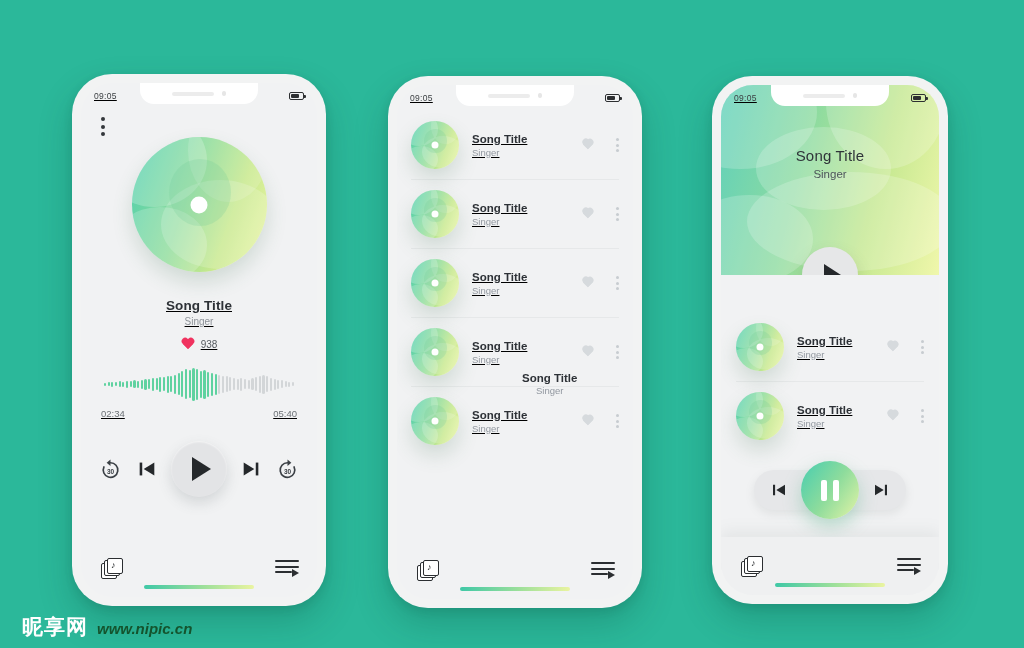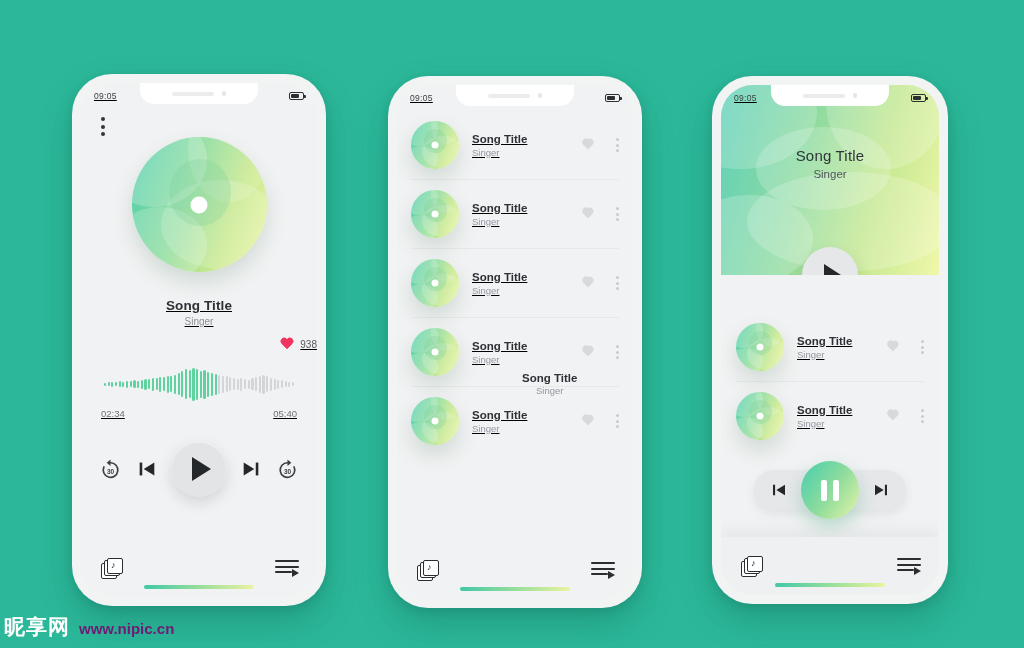--- a/index.html
+++ b/index.html
@@ -74,21 +74,21 @@
   
   .s1-body{position:relative;height:calc(100% - 26px);display:flex;flex-direction:column;}
   .kebab{position:absolute;left:20px;top:8px;display:flex;flex-direction:column;gap:3.5px;cursor:pointer;}
   .kebab span{width:4px;height:4px;border-radius:50%;background:#33373b;}
   .s1-disc-wrap{display:flex;justify-content:center;margin-top:28px;}
   .s1-disc{width:135px;height:135px;}
   .s1-disc .hole{width:17px;height:17px;}
   .track-meta{text-align:center;margin-top:26px;}
   .track-title{font-size:13.5px;font-weight:700;color:#2d3136;letter-spacing:.1px;}
   .track-artist{font-size:10px;color:#8d9298;margin-top:3px;}
-  .likes{display:flex;align-items:center;justify-content:flex-end;gap:6px;margin-top:11px;}
+  .likes{display:flex;align-items:center;justify-content:center;gap:6px;margin-top:11px;}
   .heart{width:14px;height:13px;position:relative;}
   .heart:before,.heart:after{
     content:"";position:absolute;top:0;width:7px;height:11px;
     background:#f0335f;border-radius:7px 7px 0 0;
   }
   .heart:before{left:7px;transform:rotate(-45deg);transform-origin:0 100%;}
   .heart:after{left:0;transform:rotate(45deg);transform-origin:100% 100%;}
   .like-count{font-size:10px;color:#53585d;}
 
   .waveform{display:flex;align-items:center;justify-content:center;gap:1.6px;height:34px;margin:16px 22px 0;}
@@ -210,26 +210,26 @@
   .pausebtn{
     position:absolute;left:50%;top:50%;transform:translate(-50%,-50%);
     width:58px;height:58px;border-radius:50%;
     background:linear-gradient(125deg,#46cdb0 0%,#8edc9c 52%,#e4f4a6 100%);
     display:flex;align-items:center;justify-content:center;gap:6px;
     box-shadow:0 8px 18px rgba(90,180,140,.38);
   }
   .pausebtn i{display:block;width:6px;height:21px;background:#fff;border-radius:2px;}
 
   
-  .wm{position:absolute;left:4px;bottom:10px;display:flex;align-items:flex-end;gap:9px;z-index:40;}
+  .wm{position:absolute;left:22px;bottom:10px;display:flex;align-items:flex-end;gap:9px;z-index:40;}
   .wm-cn{
     font-family:"DejaVu Sans", sans-serif;font-size:21px;font-weight:700;color:#ffffff;
     letter-spacing:1px;line-height:1;
   }
-  .wm-url{font-size:15px;font-weight:700;color:#701a75;line-height:1.3;}
+  .wm-url{font-size:15px;font-style:italic;font-weight:700;color:#14532d;line-height:1.3;}
   .idbar{
     position:absolute;right:8px;bottom:14px;z-index:40;
     background:rgba(255,255,255,.16);color:#ffffff;font-size:10.5px;
     padding:3px 8px;letter-spacing:.2px;
   }
 </style>
 </head>
 <body>
 
 <div class="stage">

